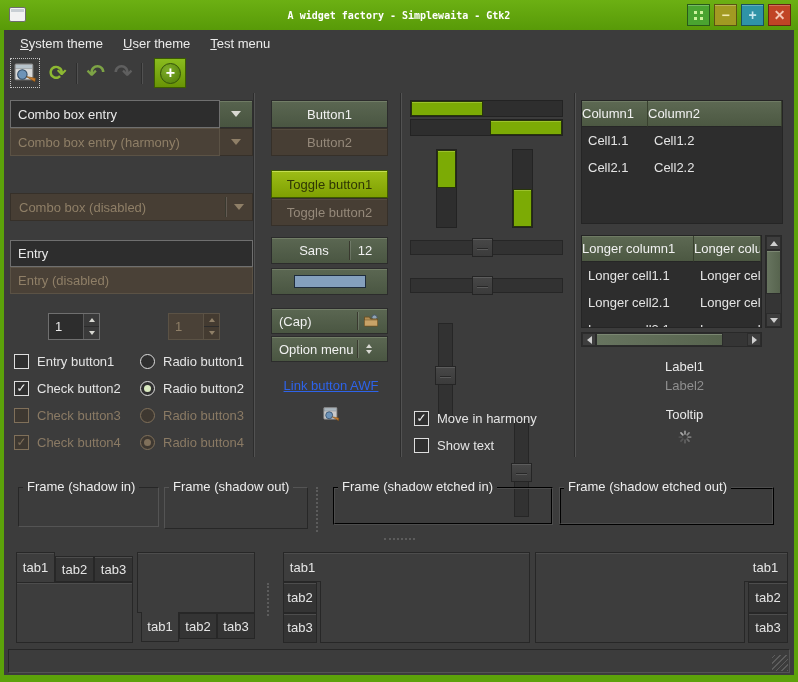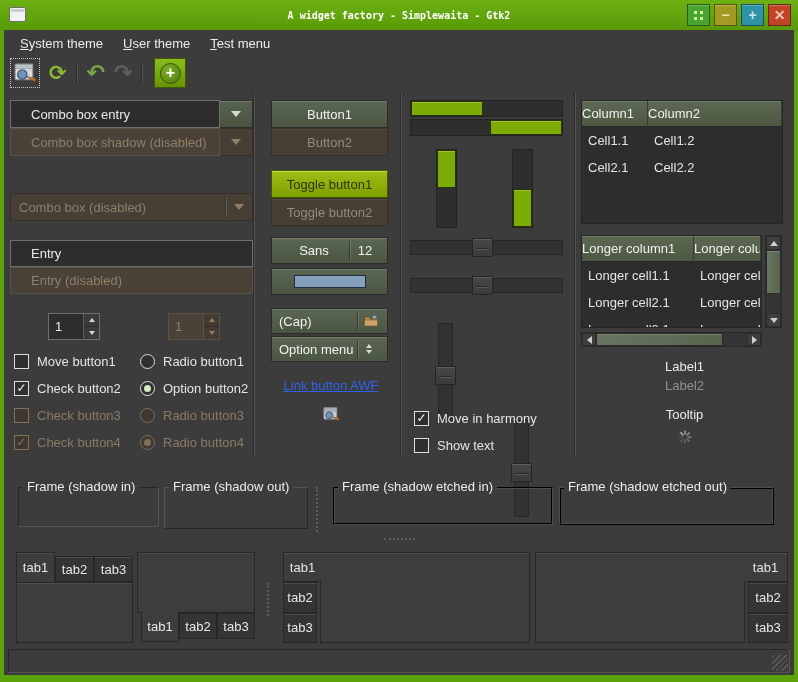--- a/index.html
+++ b/index.html
@@ -73,21 +73,21 @@
   .vsep { position:absolute; top:93px; height:364px; width:2px; background:#2d2d2d; border-right:1px solid #525252; }
   .col { position:absolute; }
   #col1 { left:10px;  top:90px; width:243px; height:370px; }
   #col2 { left:266px; top:90px; width:130px; height:370px; }
   #col3 { left:406px; top:90px; width:164px; height:370px; }
   #col4 { left:579px; top:90px; width:211px; height:370px; }
   .abs { position:absolute; }
   
   .entry {
     background:#2d2d2d; border:1px solid #6f6f6f; color:#e9e9e9;
-    display:flex; align-items:center; padding-left:20px;
+    display:flex; align-items:center; padding-left:7px;
   }
   .entry.disabled { background:#4a4137; border-color:#5b5245; color:#8f7f67; }
   .combo { display:flex; }
   .combo .cfield { flex:1; }
   .arrowbtn {
     width:33px; border:1px solid #2e2e2e; border-left:none;
     background:linear-gradient(#57634e,#485440); box-shadow:inset 0 1px 0 #6f7b64;
     display:flex; align-items:center; justify-content:center;
   }
   .arrowbtn.disabled { background:#473e34; box-shadow:none; border-color:#363029; }
@@ -294,21 +294,21 @@
 <div class="vsep" style="left:574px"></div>
 
 <div class="col" id="col1">
   <div class="abs combo" style="left:0;top:10px;width:243px;height:28px">
     <div class="entry cfield">Combo box entry</div>
     <div class="arrowbtn">
         <span class="tri-down"></span>
       </div>
   </div>
   <div class="abs combo" style="left:0;top:38px;width:243px;height:28px">
-    <div class="entry cfield disabled">Combo box shadow (disabled)</div>
+    <div class="entry cfield disabled">Combo box entry (harmony)</div>
     <div class="arrowbtn disabled">
         <span class="tri-down"></span>
       </div>
   </div>
 
   <div class="abs combobtn disabled" style="left:0;top:103px;width:243px;height:28px">
     <span class="cb-text">Combo box (disabled)</span>
     <span class="cb-div"></span>
     <span class="cb-arrow">
         <span class="tri-down dim"></span>
@@ -336,42 +336,42 @@
           <span class="tri-up-s"></span>
         </span>
       <span class="spin-b">
           <span class="tri-dn-s"></span>
         </span>
     </span>
   </div>
 
   <div class="abs checkrow" style="left:4px;top:262px">
     <span class="cbox"></span>
-    <span class="clabel">Move button1</span>
+    <span class="clabel">Entry button1</span>
   </div>
   <div class="abs checkrow" style="left:4px;top:289px">
     <span class="cbox checked"></span>
     <span class="clabel">Check button2</span>
   </div>
   <div class="abs checkrow disabled" style="left:4px;top:316px">
     <span class="cbox"></span>
     <span class="clabel">Check button3</span>
   </div>
   <div class="abs checkrow disabled" style="left:4px;top:343px">
     <span class="cbox checked"></span>
     <span class="clabel">Check button4</span>
   </div>
 
   <div class="abs checkrow" style="left:130px;top:262px">
     <span class="cbox radio"></span>
     <span class="clabel">Radio button1</span>
   </div>
   <div class="abs checkrow" style="left:130px;top:289px">
     <span class="cbox radio checked"></span>
-    <span class="clabel">Option button2</span>
+    <span class="clabel">Radio button2</span>
   </div>
   <div class="abs checkrow disabled" style="left:130px;top:316px">
     <span class="cbox radio"></span>
     <span class="clabel">Radio button3</span>
   </div>
   <div class="abs checkrow disabled" style="left:130px;top:343px">
     <span class="cbox radio checked"></span>
     <span class="clabel">Radio button4</span>
   </div>
 </div>

